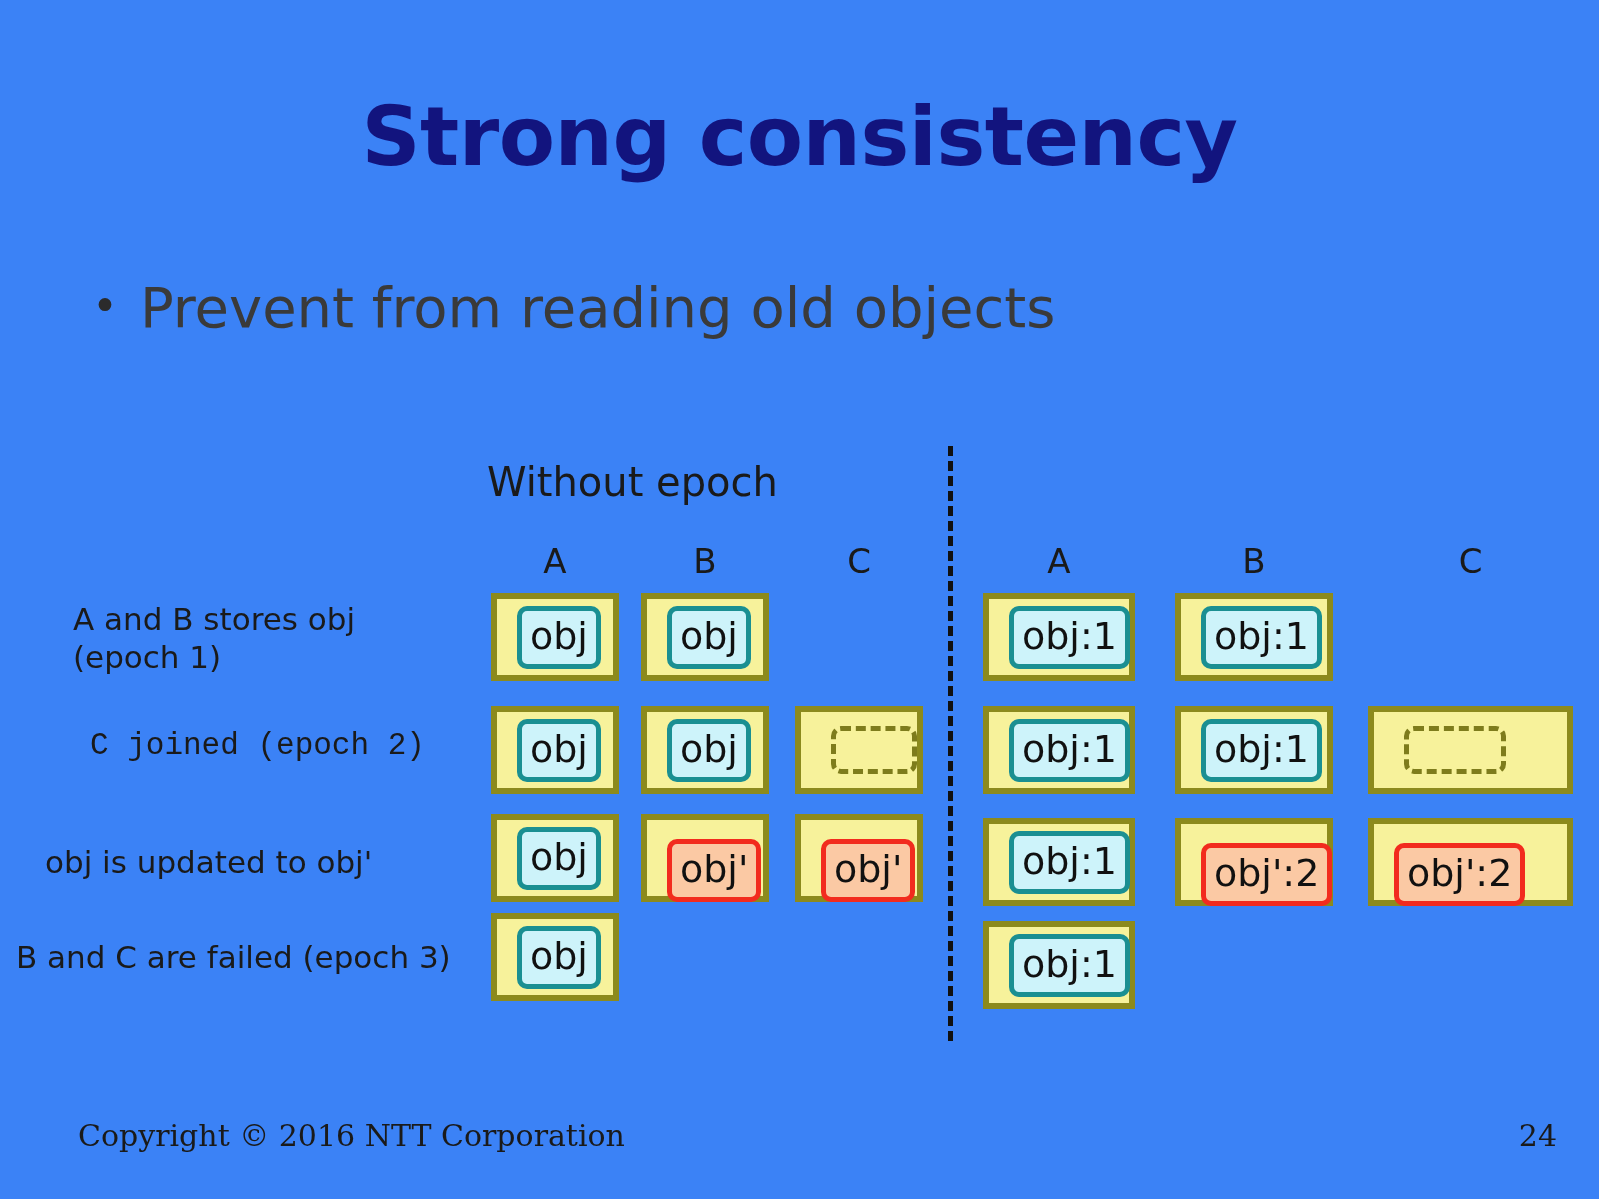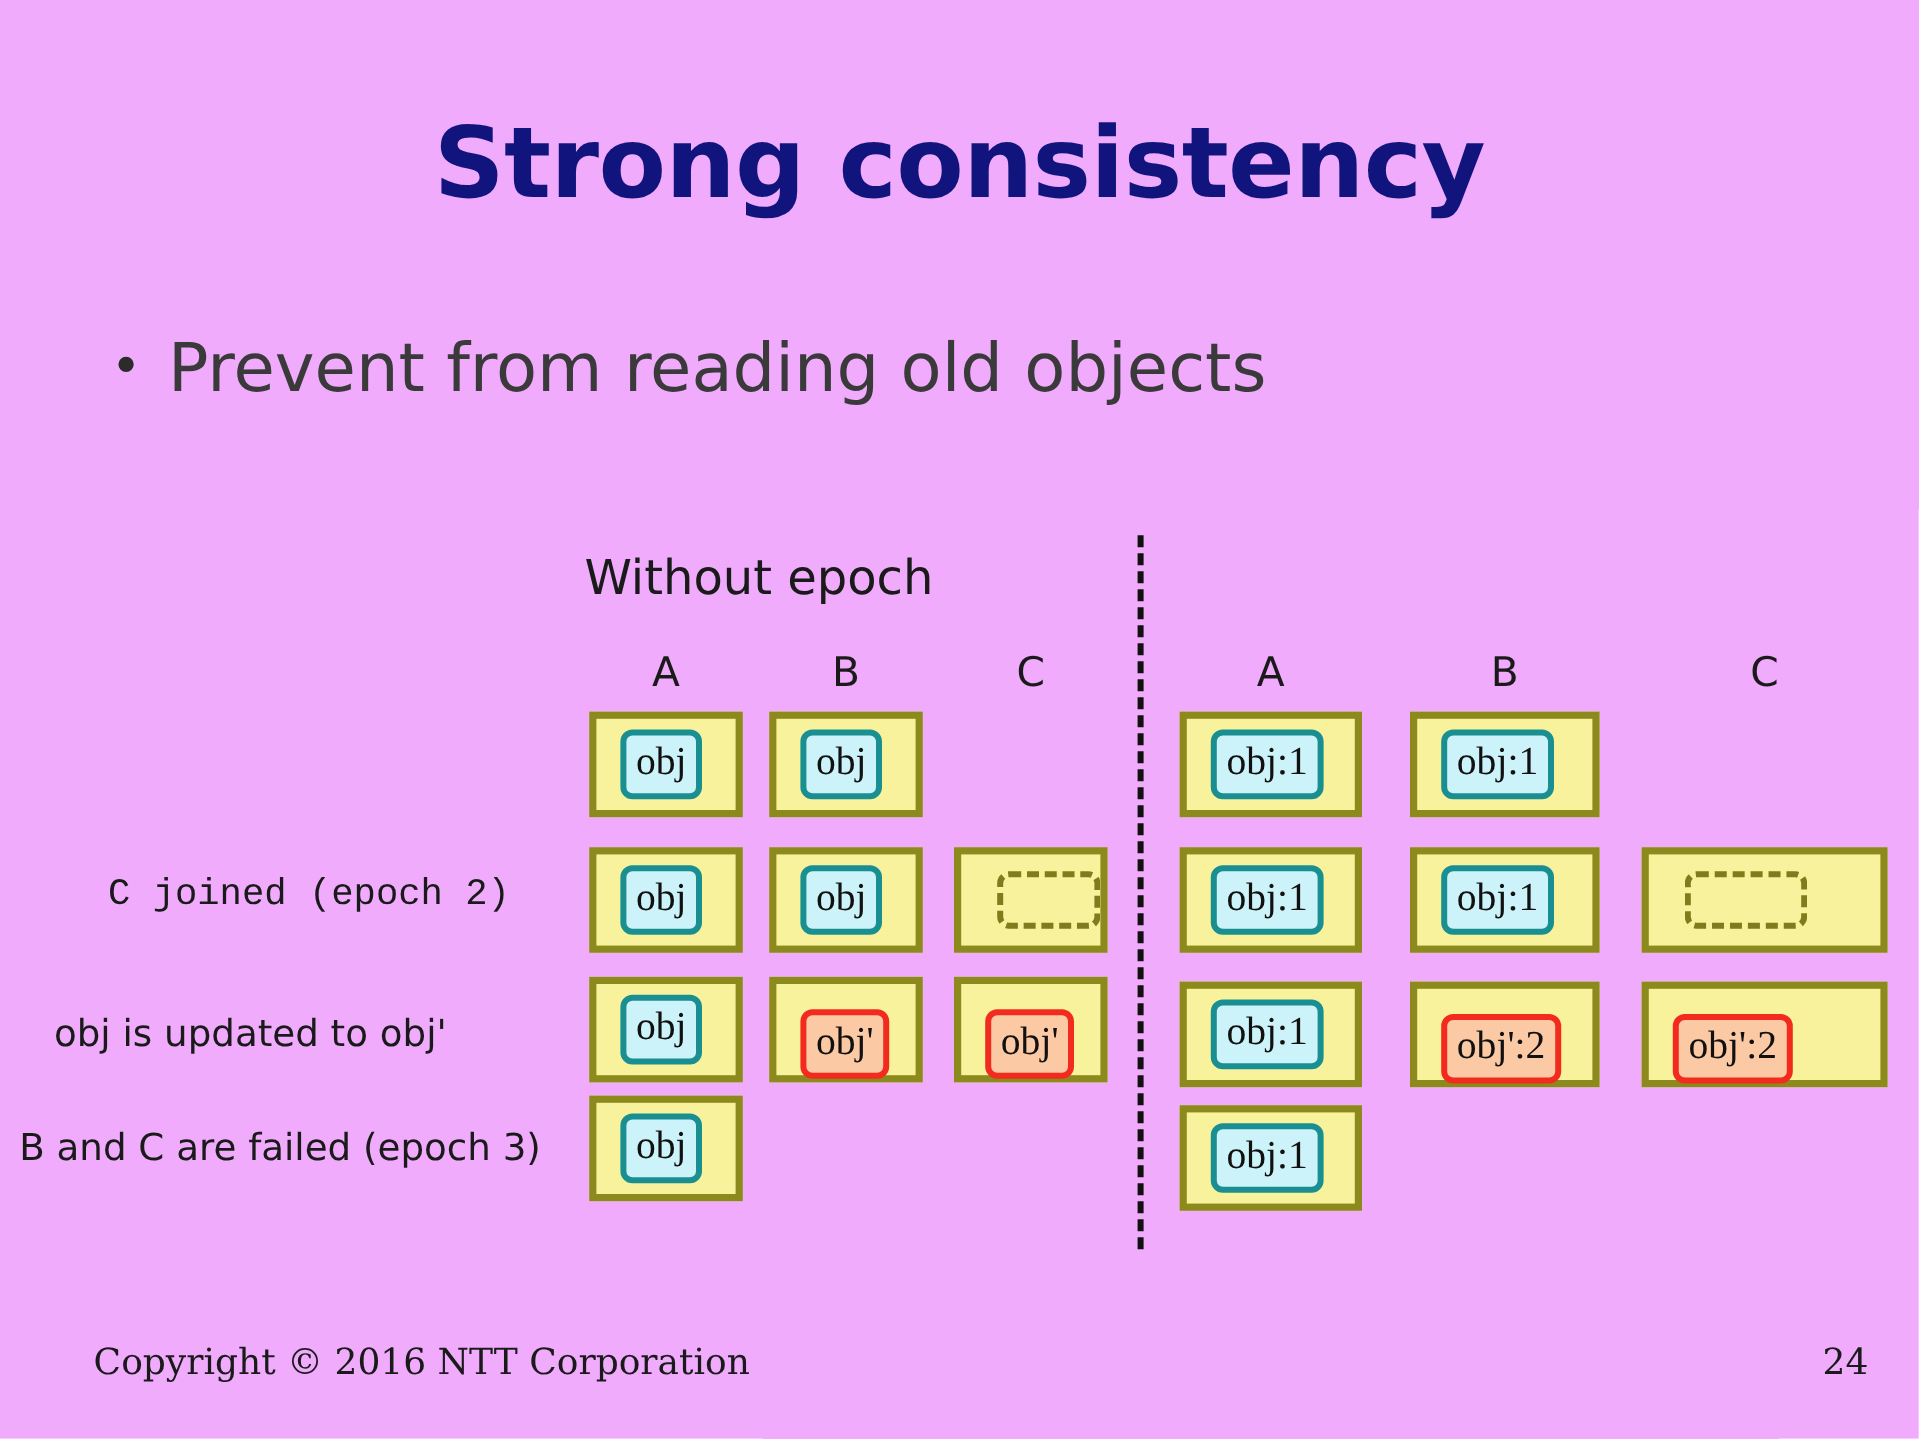--- a/index.html
+++ b/index.html
@@ -4,21 +4,21 @@
 <style>
   html, body {
     margin: 0;
     padding: 0;
     background: #ffffff;
   }
   #slide {
     position: relative;
     width: 1599px;
     height: 1199px;
-    background: #f0abfc;
+    background: #3b82f6;
     overflow: hidden;
     font-family: "DejaVu Sans", sans-serif;
   }
 
   
   #slide-title {
     position: absolute;
     left: 0;
     top: 96px;
     width: 1599px;
@@ -98,28 +98,27 @@
     border: 6px solid #8c8a1d;
     box-sizing: border-box;
     display: flex;
     align-items: center;
   }
 
   
   .chip {
     display: inline-block;
     box-sizing: border-box;
-    font-size: 33px;
+    font-size: 38px;
     line-height: 1;
     color: #111111;
     border-radius: 10px;
     padding: 6px 8px 9px 8px;
     white-space: nowrap;
     margin-left: 20px;
-    font-family: Liberation Serif, serif;
   }
   .chip.old {
     background: #cdf3fa;
     border: 5px solid #1a8f92;
   }
   .chip.updated {
     background: #fbc9a4;
     border: 5px solid #f22b1e;
     margin-top: 24px;
   }
@@ -168,20 +167,22 @@
   <div id="divider"></div>
 
   <div class="col-header" style="left:491px; width:128px;">A</div>
   <div class="col-header" style="left:641px; width:128px;">B</div>
   <div class="col-header" style="left:795px; width:128px;">C</div>
 
   <div class="col-header" style="left:983px;  width:152px;">A</div>
   <div class="col-header" style="left:1175px; width:158px;">B</div>
   <div class="col-header" style="left:1368px; width:205px;">C</div>
 
+  <div class="row-label" style="left:73px;  top:600px; width:400px;">A and B stores obj
+(epoch 1)</div>
   <div class="row-label" style="left:90px;  top:727px; width:400px;font-family:Liberation Mono, monospace;">C joined (epoch 2)</div>
   <div class="row-label" style="left:45px;  top:843px; width:430px;">obj is updated to obj'</div>
   <div class="row-label" style="left:16px;  top:938px; width:470px;">B and C are failed (epoch 3)</div>
 
   <div class="node-box" style="left:491px; top:593px; width:128px; height:88px;">
     <span class="chip old">obj</span>
   </div>
   <div class="node-box" style="left:641px; top:593px; width:128px; height:88px;">
     <span class="chip old">obj</span>
   </div>

